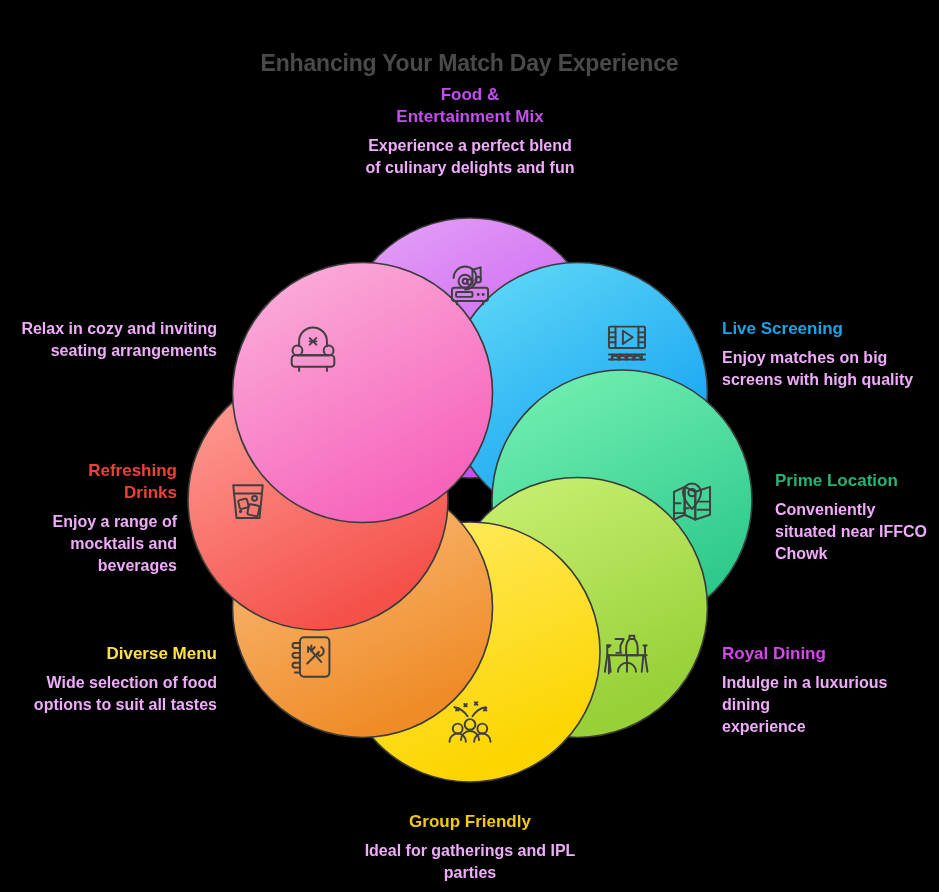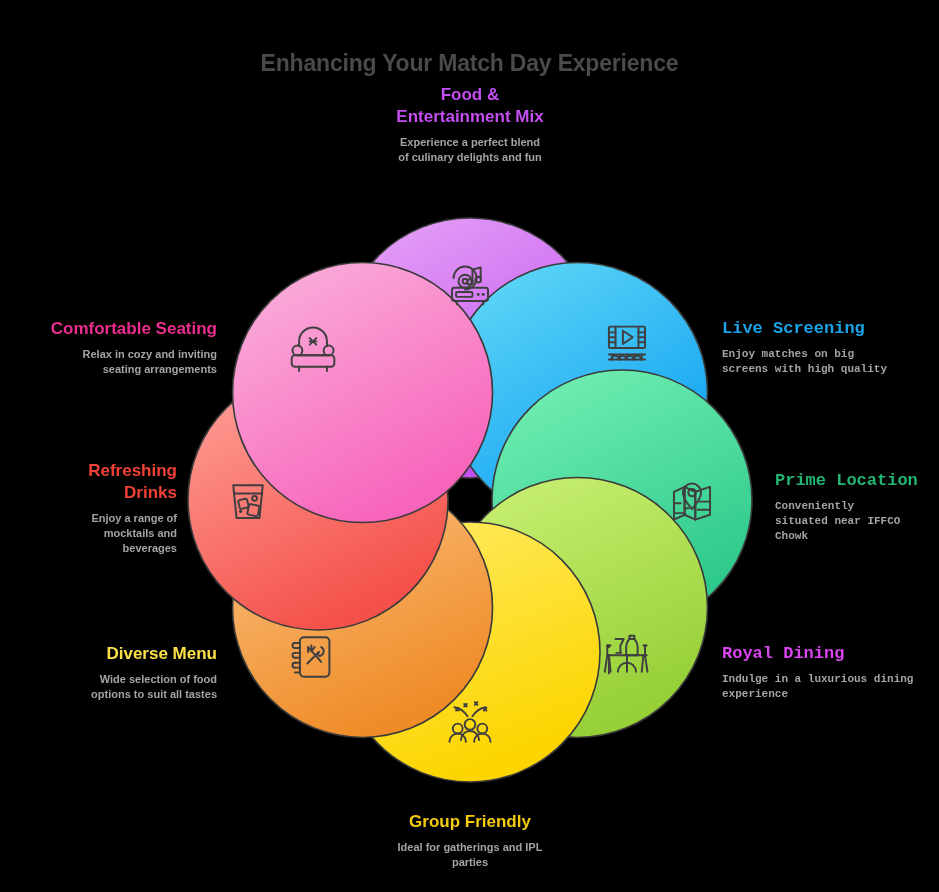--- a/index.html
+++ b/index.html
@@ -53,29 +53,29 @@
 
   .callout-title {
     font-size: 17px;
     font-weight: bold;
     line-height: 1.28;
     margin-bottom: 7px;
     white-space: pre-line;
   }
 
   .callout-desc {
-    font-size: 11px;
+    font-size: 16px;
     font-weight: bold;
     line-height: 1.38;
-    color: #a3a3a3;
+    color: #f0abfc;
     white-space: pre-line;
   }
 
   .align-right  { text-align: right; }
-  .align-left   { text-align: left; font-family: Liberation Mono, monospace; }
+  .align-left   { text-align: left; }
   .align-center { text-align: center; }
 </style>
 </head>
 <body>
 
 <div id="stage">
 
   <div id="page-title">Enhancing Your Match Day Experience</div>
 
   <svg id="venn-diagram" viewBox="0 0 939 892">
@@ -257,18 +257,17 @@
 
   <div class="callout align-right" style="left:9px; top:460px; width:168px;">
     <div class="callout-title" style="color: rgb(239, 65, 54);">Refreshing
 Drinks</div>
     <div class="callout-desc">Enjoy a range of
 mocktails and
 beverages</div>
   </div>
 
   <div class="callout align-right" style="left:2px; top:318px; width:215px;">
-    <div class="callout-title" style="color: rgb(236, 45, 142);">Comfortable Seating</div>
     <div class="callout-desc">Relax in cozy and inviting
 seating arrangements</div>
   </div>
 
 </div>
 
 </body></html>

